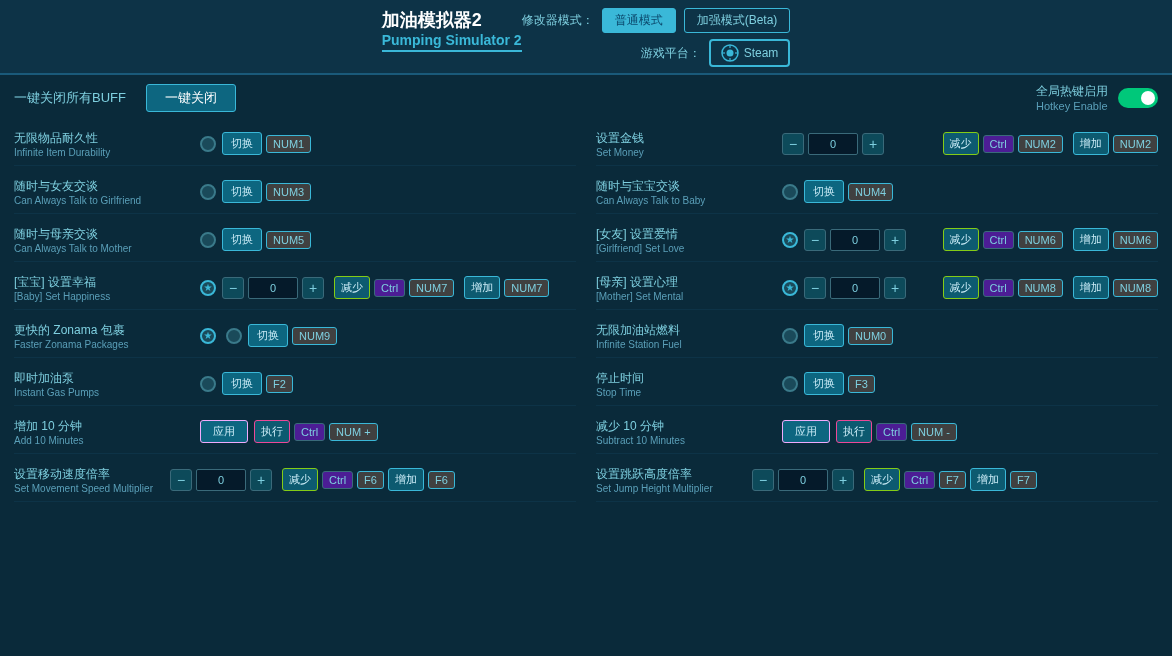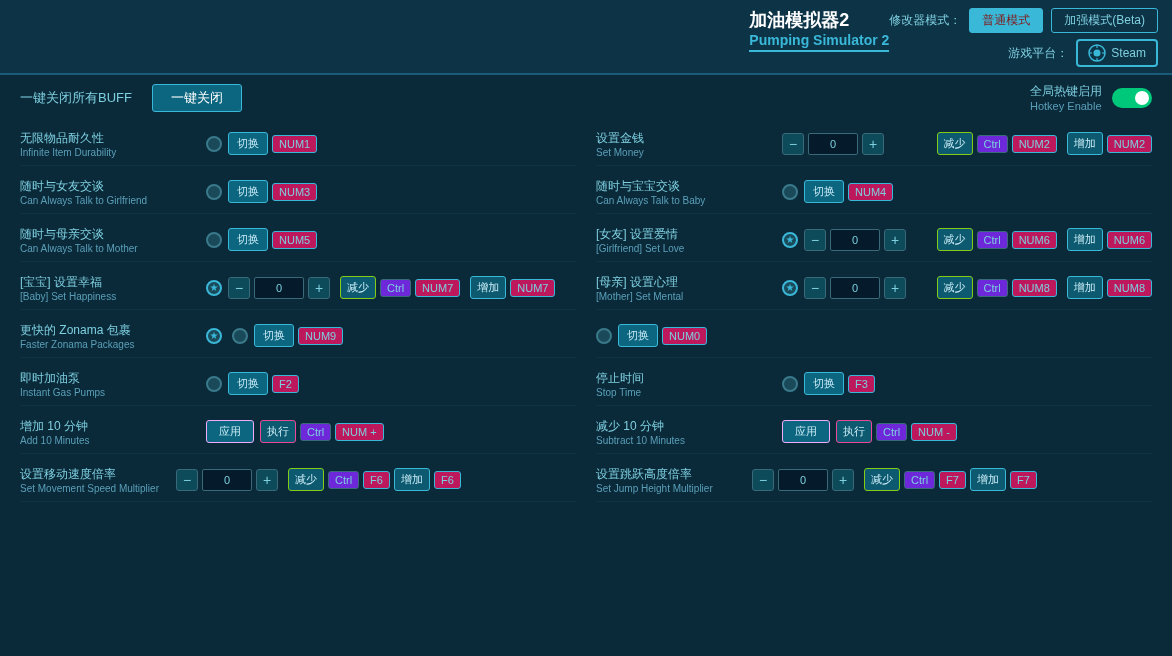--- a/index.html
+++ b/index.html
@@ -11,21 +11,21 @@
       width: 1172px;
       height: 656px;
       overflow: hidden;
     }
     .header {
       background-color: #0d3347;
       padding: 8px 14px 6px 14px;
       border-bottom: 2px solid #1a5a7a;
       display: flex;
       align-items: flex-start;
-      justify-content: flex-end;
+      justify-content: center;
     }
     .title-block .main-title {
       color: #ffffff;
       font-size: 18px;
       font-weight: bold;
     }
     .title-block .sub-title {
       color: #3ab8d8;
       font-size: 14px;
       font-weight: bold;
@@ -51,40 +51,40 @@
       padding: 3px 12px;
       border: 1px solid #3ab8d8;
       border-radius: 3px;
       cursor: pointer;
       font-size: 12px;
       background: transparent;
       color: #7ecfdf;
     }
     .mode-btn.active {
       background: #3ab8d8;
-      color: #7f1d1d;
+      color: #0c4a6e;
     }
     .platform-btn {
       display: flex;
       align-items: center;
       gap: 5px;
       padding: 3px 10px;
       border: 2px solid #3ab8d8;
       border-radius: 4px;
       background: #0d3347;
       color: #7ecfdf;
       font-size: 12px;
       cursor: pointer;
     }
     .steam-logo {
       width: 18px;
       height: 18px;
     }
     .content {
-      padding: 8px 20px;
+      padding: 8px 14px;
     }
     .top-bar {
       display: flex;
       justify-content: space-between;
       align-items: center;
       margin-bottom: 10px;
     }
     .one-key-section {
       display: flex;
       align-items: center;
@@ -191,30 +191,30 @@
       background: #0d6680;
       color: #c8eaf5;
       border: 1px solid #f0abfc;
       padding: 3px 12px;
       border-radius: 3px;
       cursor: pointer;
       font-size: 11px;
       flex-shrink: 0;
     }
     .key-badge {
-      background: #6d28d9;
+      background: #4c1d95;
       color: #7ecfdf;
       border: 1px solid #3a6a7a;
       padding: 2px 6px;
       border-radius: 3px;
       font-size: 11px;
       flex-shrink: 0;
     }
     .key-badge.highlight {
-      background: #be185d;
+      background: #404040;
       border-color: #3ab8d8;
     }
     .num-control {
       display: flex;
       align-items: center;
       gap: 4px;
     }
     .num-btn {
       width: 22px;
       height: 22px;
@@ -469,20 +469,24 @@
       </div>
       <div class="toggle-circle star">★</div>
       <div class="toggle-circle" style="margin-left:4px;"></div>
       <div class="item-controls">
         <button class="btn-switch">切换</button>
         <span class="key-badge highlight">NUM9</span>
       </div>
     </div>
 
     <div class="row-item">
+      <div class="item-label">
+        <div class="cn">无限加油站燃料</div>
+        <div class="en">Infinite Station Fuel</div>
+      </div>
       <div class="toggle-circle"></div>
       <div class="item-controls">
         <button class="btn-switch">切换</button>
         <span class="key-badge highlight">NUM0</span>
       </div>
     </div>
 
     <div class="row-item">
       <div class="item-label">
         <div class="cn">即时加油泵</div>

